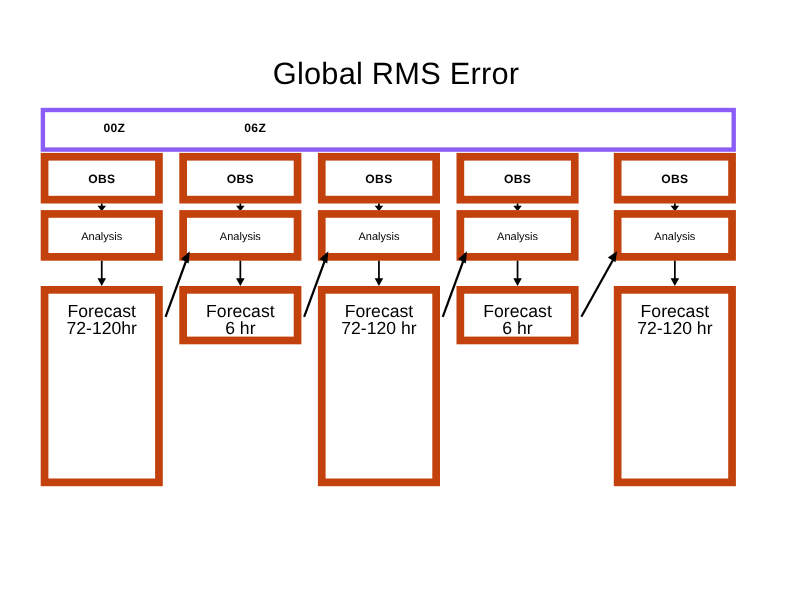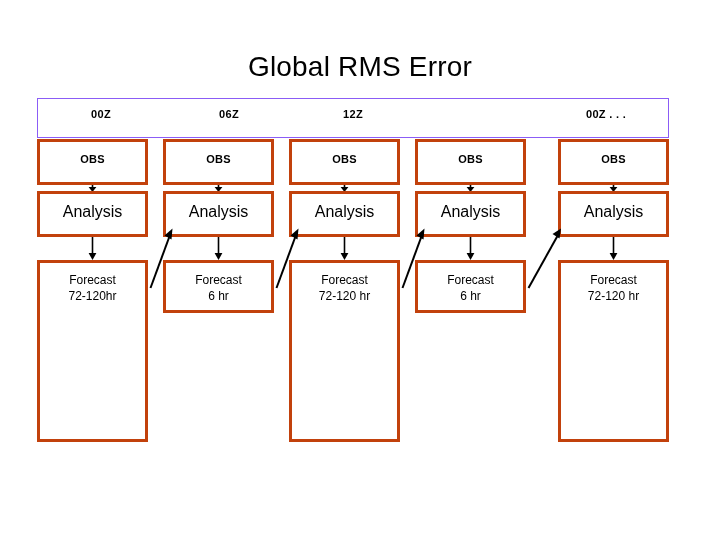--- a/index.html
+++ b/index.html
@@ -38,40 +38,40 @@
     font-family: "Liberation Sans", sans-serif;
   }
 
   
   #header-band {
     position: absolute;
     left: 37px;
     top: 98px;
     width: 632px;
     height: 40px;
-    border: 1px solid #8b5cf6;
+    border: 4px solid #8b5cf6;
     box-sizing: border-box;
   }
   .header-label {
     position: absolute;
     top: 7px;
     height: 16px;
     line-height: 16px;
     text-align: center;
     font-size: 11px;
     font-weight: bold;
     font-family: "Liberation Sans", sans-serif;
     letter-spacing: 0.3px;
     white-space: nowrap;
   }
 
   
   .box {
     position: absolute;
-    border: 3px solid #c2410c;
+    border: 7px solid #c2410c;
     box-sizing: border-box;
     background: #ffffff;
     display: flex;
     align-items: flex-start;
     justify-content: center;
     text-align: center;
   }
   .box > .box-text {
     display: block;
     width: 100%;
@@ -86,28 +86,28 @@
     font-weight: bold;
     line-height: 13px;
     letter-spacing: 0.3px;
     margin-top: 11px;
   }
 
   .analysis-box {
     height: 46px;
   }
   .analysis-box .box-text {
-    font-size: 16px;
+    font-size: 10px;
     font-weight: normal;
     line-height: 14px;
     margin-top: 11px;
   }
 
   .forecast-box .box-text {
-    font-size: 12px;
+    font-size: 16px;
     font-weight: normal;
     line-height: 16px;
     margin-top: 9px;
     white-space: pre-line;
   }
 
   
   .arrow-v {
     position: absolute;
     width: 11px;
@@ -120,22 +120,20 @@
 </head>
 <body>
 
 <div id="slide">
 
   <div id="title">Global RMS Error</div>
 
   <div id="header-band">
     <div class="header-label" style="left:0px;   width:126px;">00Z</div>
     <div class="header-label" style="left:128px; width:126px;">06Z</div>
-    <div class="header-label" style="left:252px; width:126px;">12Z</div>
-    <div class="header-label" style="left:504px; width:128px;">00Z . . .</div>
   </div>
 
   <div class="box obs-box" style="left:37px; top:139px; width:111px;">
     <span class="box-text">OBS</span>
   </div>
   <div class="arrow-v" style="left:87px; top:185px;">
     <svg width="11" height="7" viewBox="0 0 11 7">
       <line x1="5.5" y1="0" x2="5.5" y2="3" stroke="#000" stroke-width="1.6"></line>
       <polygon points="1.6,2 9.4,2 5.5,7" fill="#000"></polygon>
     </svg>

